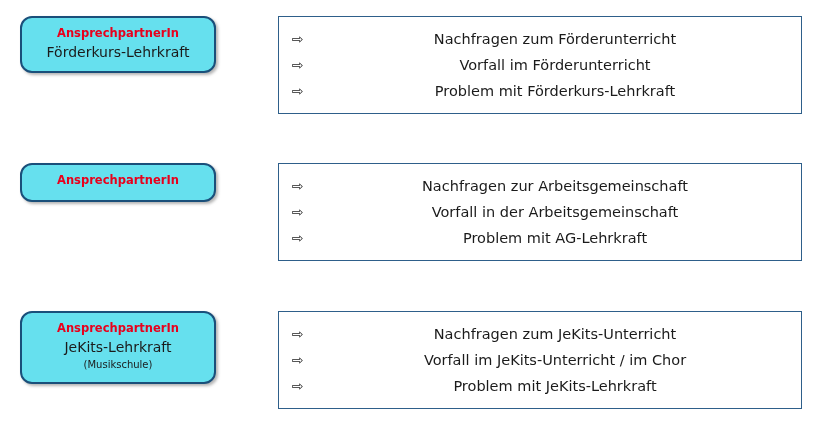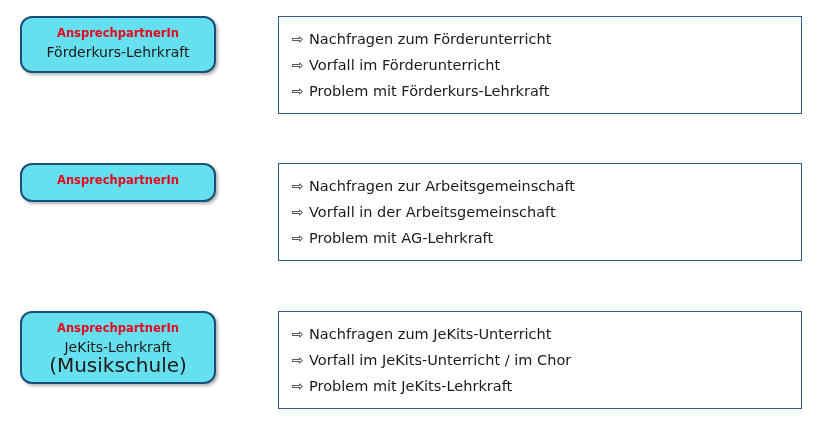--- a/index.html
+++ b/index.html
@@ -52,21 +52,21 @@
     letter-spacing: 0px;
     line-height: 15px;
     margin-bottom: 2px;
   }
   .node-title {
     font-size: 14px;
     line-height: 18px;
     color: #1b1b1b;
   }
   .node-sub {
-    font-size: 20px;
+    font-size: 10px;
     line-height: 18px;
     color: #1b1b1b;
   }
 
   .panel {
     position: relative;
     margin-left: 62px;
     width: 524px;
     box-sizing: border-box;
     background: #ffffff;
@@ -84,20 +84,21 @@
   .arrow-icon {
     display: inline-block;
     width: 17px;
     color: #1b1b1b;
     font-size: 14px;
     line-height: 26px;
     flex: 0 0 17px;
   }
   .panel-text {
     flex: 1 1 auto;
+    text-align: center;
   }
 </style>
 </head>
 <body>
 
 <div class="diagram">
 
   <div class="row row-1">
     <div class="node">
       <div class="node-role">AnsprechpartnerIn</div>

